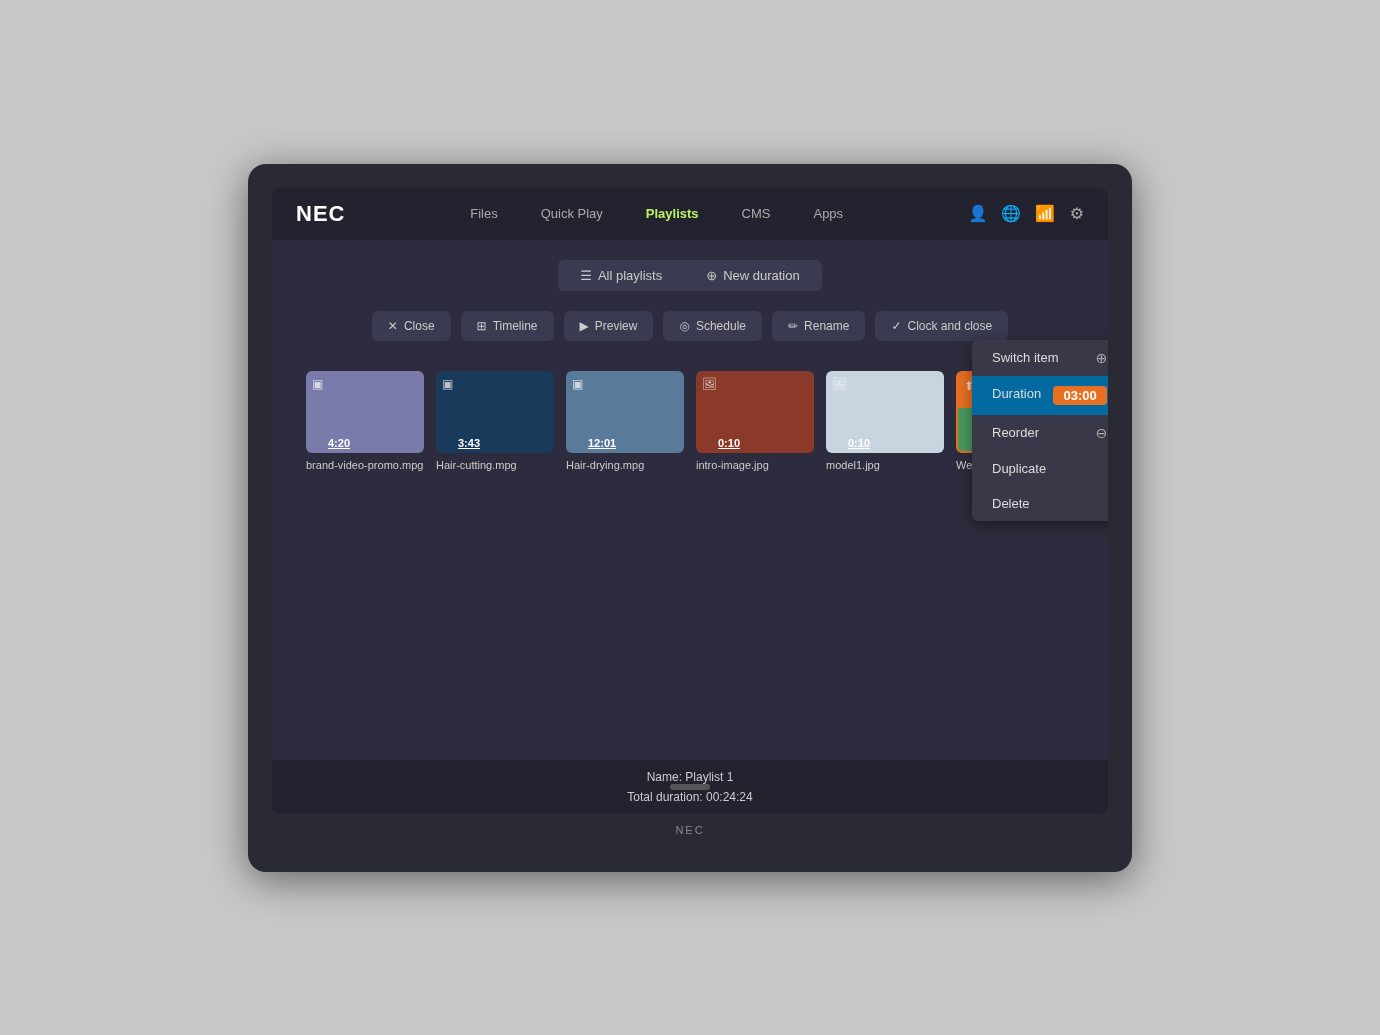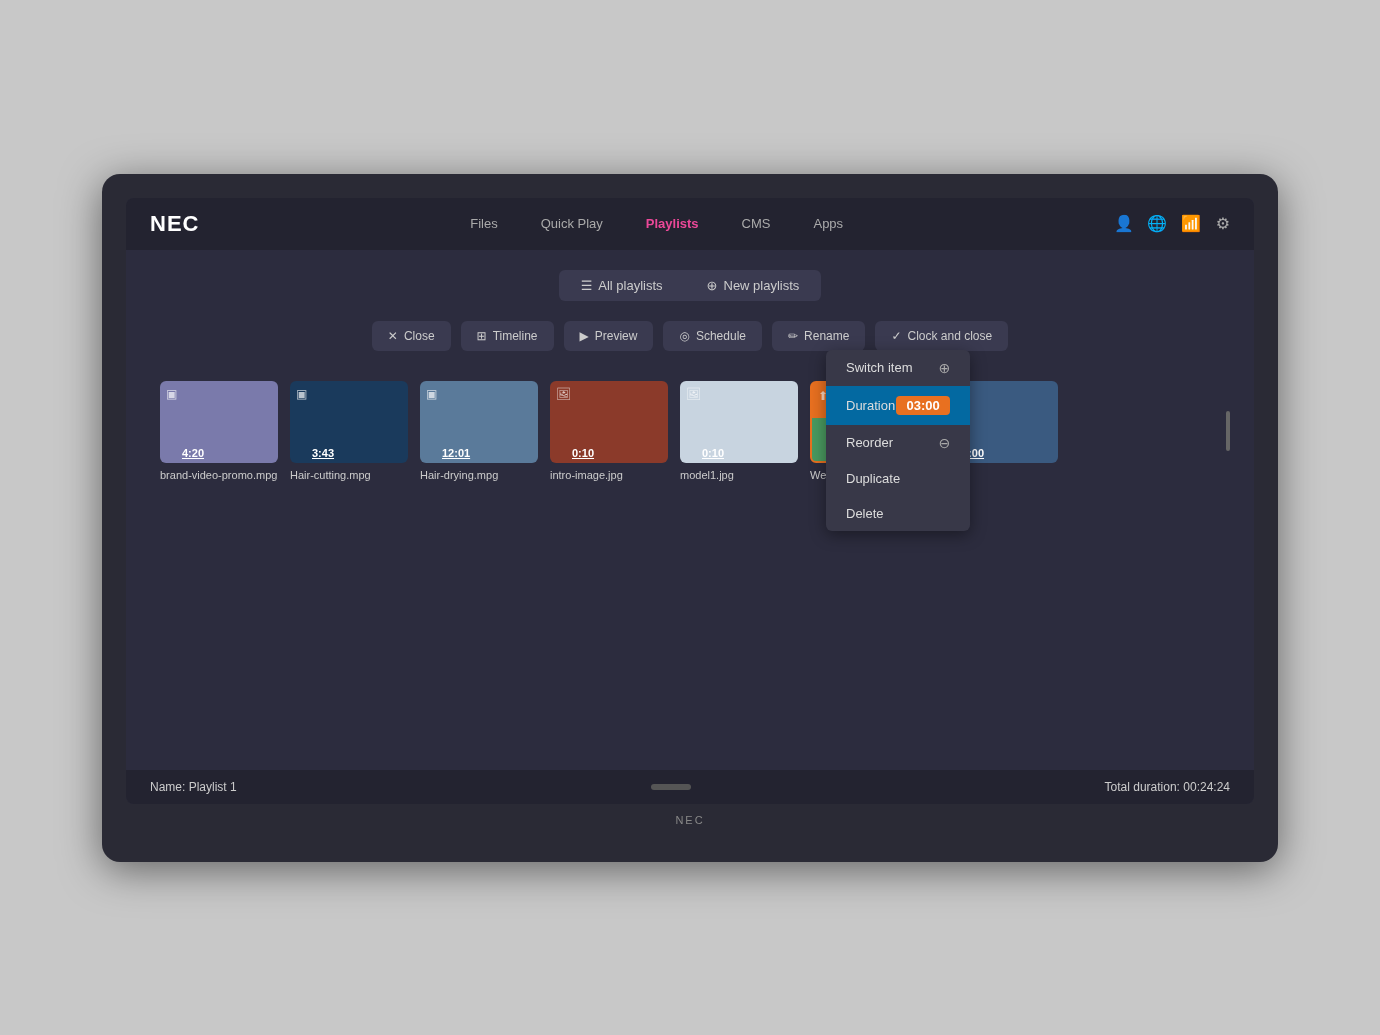--- a/index.html
+++ b/index.html
@@ -5,21 +5,21 @@
     * { box-sizing: border-box; margin: 0; padding: 0; }
     body {
       background: #c8c8c8;
       display: flex;
       align-items: center;
       justify-content: center;
       min-height: 1035px;
       font-family: Arial, sans-serif;
     }
     .tv-outer {
-      width: 1176px;
+      width: 884px;
       background: #2a2a35;
       border-radius: 18px;
       padding: 24px 24px 36px 24px;
       box-shadow: 0 8px 40px rgba(0,0,0,0.5);
       position: relative;
     }
     .tv-screen {
       background: #2c2c3e;
       border-radius: 8px;
       overflow: hidden;
@@ -45,21 +45,21 @@
       gap: 43px;
       align-items: center;
     }
     .nav-link {
       color: #aaa;
       font-size: 13px;
       cursor: pointer;
       text-decoration: none;
     }
     .nav-link.active {
-      color: #ec4899;
+      color: #bef264;
       font-weight: bold;
     }
     .nav-icons {
       display: flex;
       gap: 14px;
       align-items: center;
     }
     .nav-icon {
       color: #aaa;
       font-size: 16px;
@@ -199,23 +199,22 @@
       z-index: 100;
       min-width: 120px;
       box-shadow: 0 4px 16px rgba(0,0,0,0.4);
     }
     .context-menu-item {
       padding: 10px 20px;
       color: #ddd;
       font-size: 13px;
       cursor: pointer;
       display: flex;
-      align-items: center;
       justify-content: space-between;
-      gap: 1px;
+      gap: 12px;
     }
     .context-menu-item.active-row { background: #0369a1; }
     .duration-input-wrap {
       display: flex;
       align-items: center;
       gap: 4px;
       border-radius: 7px;
     }
     .duration-input {
       background: #e87020;
@@ -234,20 +233,21 @@
     }
     
     .status-bar {
       background: #232330;
       display: flex;
       align-items: center;
       justify-content: space-between;
       padding: 10px 24px;
       color: #ccc;
       font-size: 12px;
+      flex-direction: column;
     }
     .status-center {
       display: flex;
       justify-content: center;
       flex: 1;
     }
     .status-handle {
       background: #555;
       border-radius: 3px;
       width: 40px;
@@ -301,21 +301,21 @@
 
     <div class="content-area">
 
       <div class="playlist-tabs">
         <button class="playlist-tab">
           <span>☰</span>
           <span>All playlists</span>
         </button>
         <button class="playlist-tab new-tab">
           <span>⊕</span>
-          <span>New playlists</span>
+          <span>New duration</span>
         </button>
       </div>
 
       <div class="toolbar">
         <button class="toolbar-btn">
           <span>✕</span>
           <span>Close</span>
         </button>
         <button class="toolbar-btn">
           <span>⊞</span>

